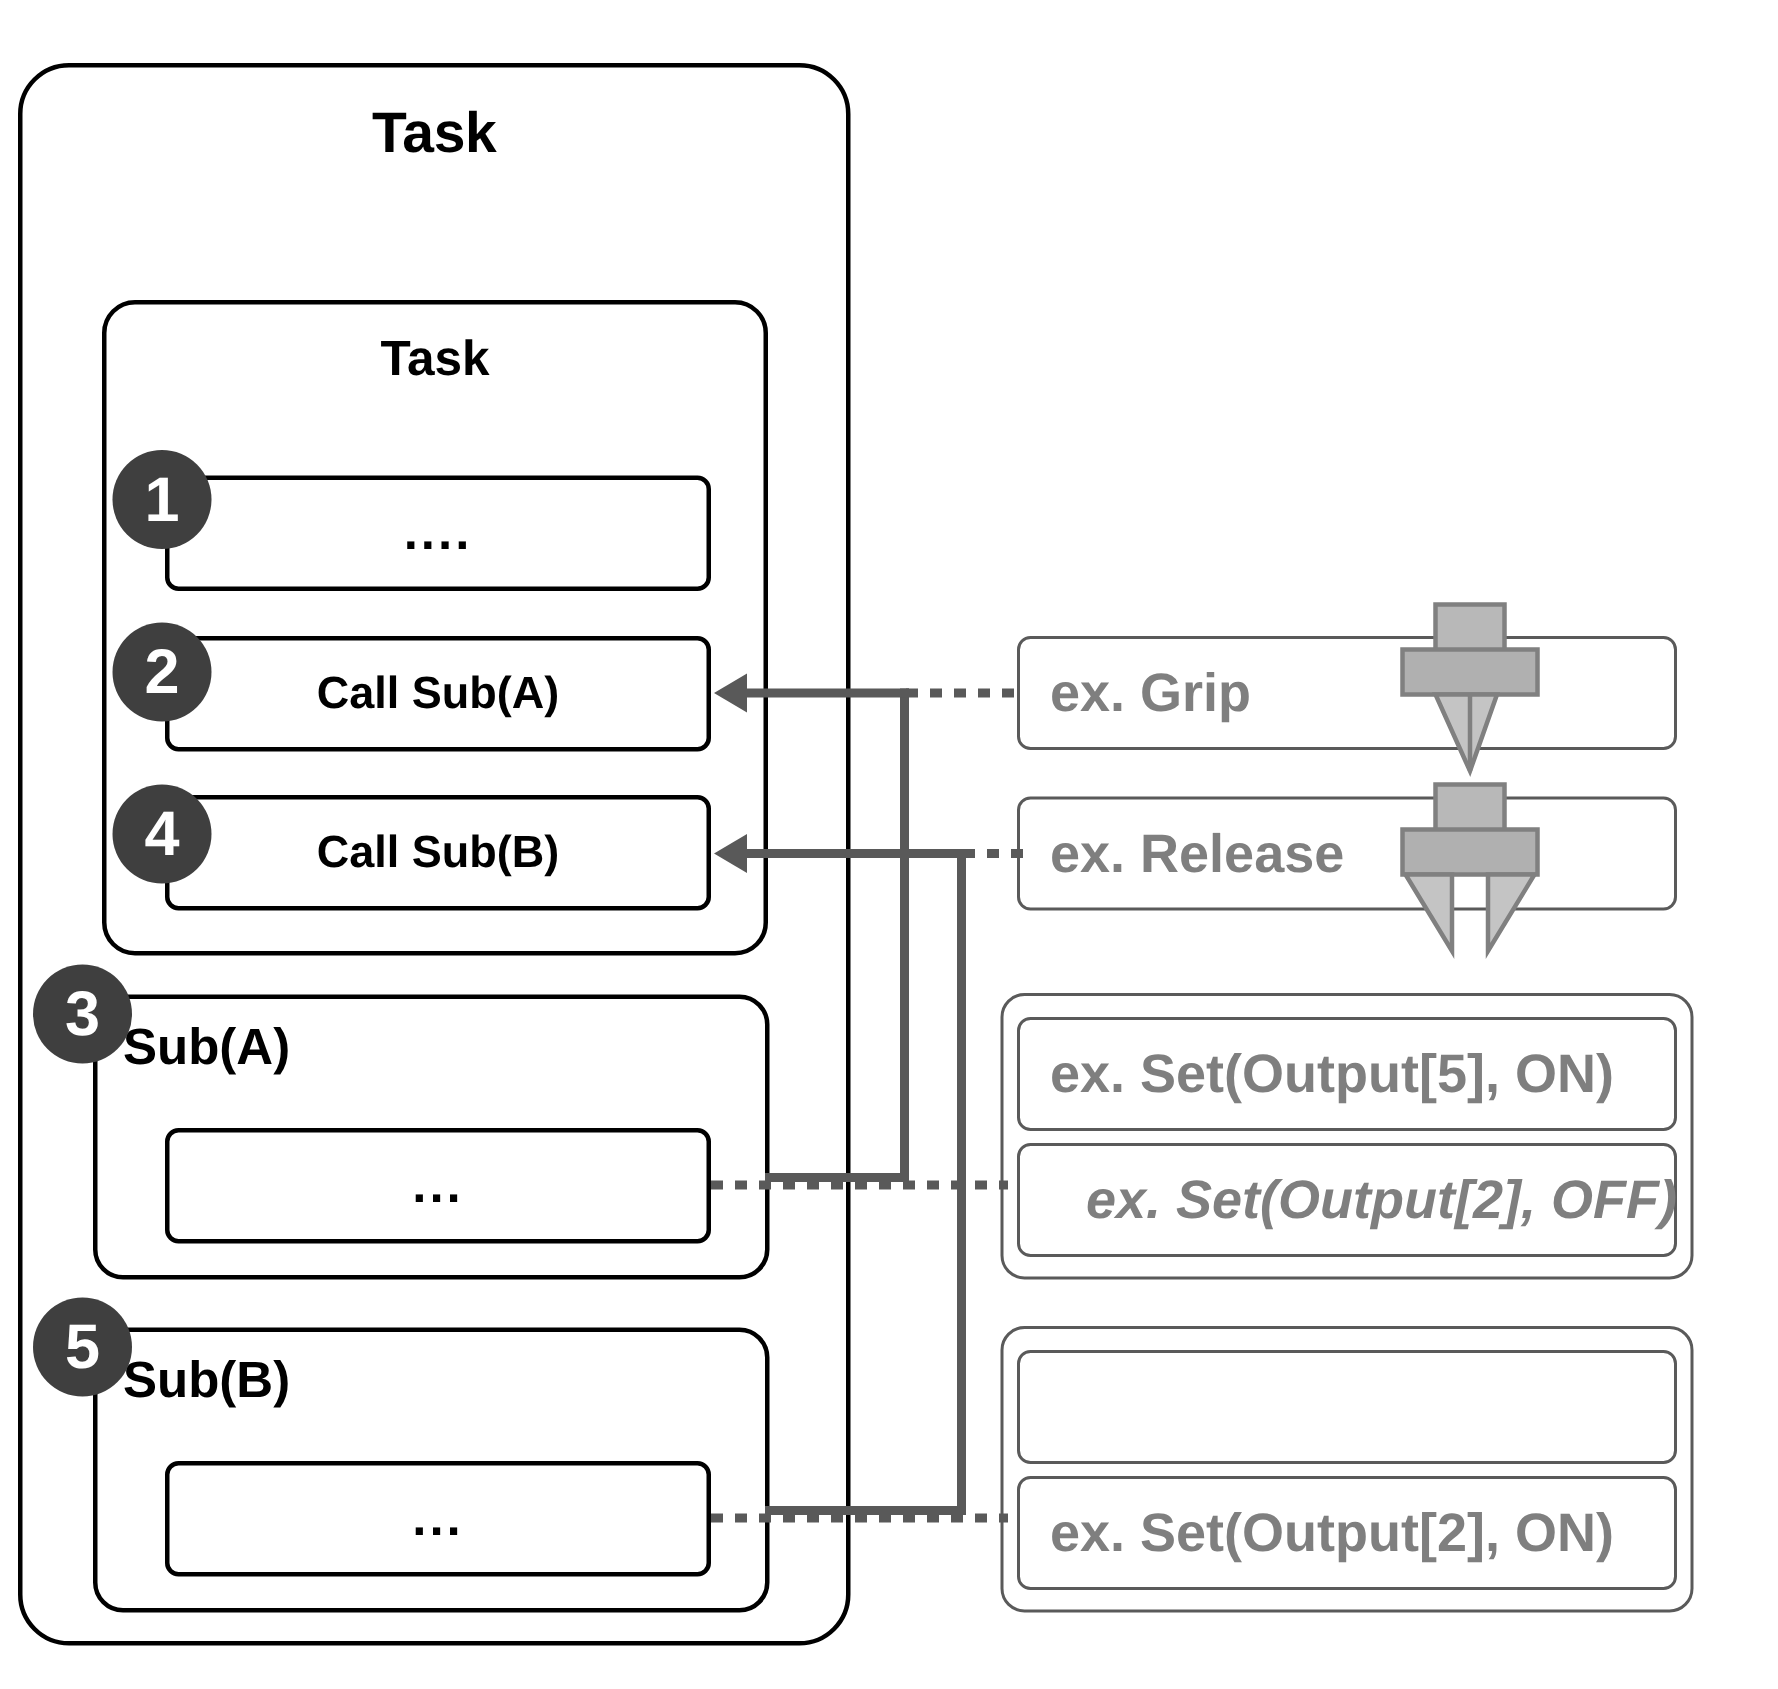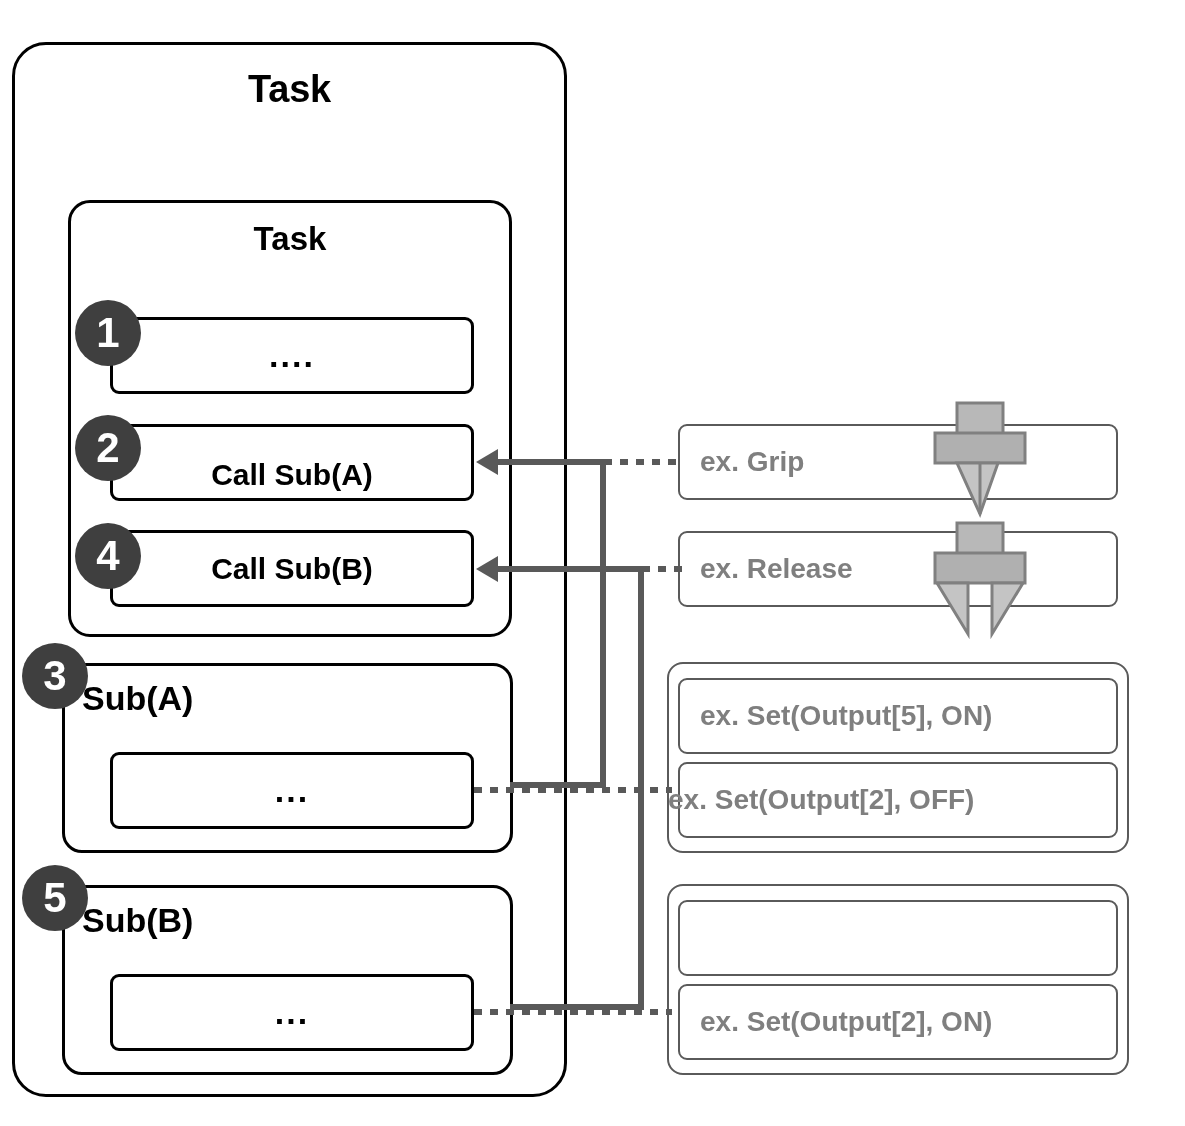--- a/index.html
+++ b/index.html
@@ -95,21 +95,21 @@
     justify-content: center;
     font-size: 34px;
     font-weight: bold;
     color: #000000;
     letter-spacing: 2px;
   }
   .ex-label {
     position: absolute;
     display: flex;
     align-items: center;
-    font-size: 28px;
+    font-size: 36px;
     font-weight: bold;
     color: #7f7f7f;
     white-space: nowrap;
   }
 
   
   .badge {
     position: absolute;
     width: 66px;
     height: 66px;
@@ -174,21 +174,21 @@
 
   <div class="rbox main-box" style="left:68px; top:200px; width:444px; height:437px;"></div>
 
   <div class="main-title" style="left:68px; top:220px; width:444px;">Task</div>
 
   <div class="rbox step-box" style="left:110px; top:317px; width:364px; height:77px;"></div>
   <div class="dots-text" style="left:110px; top:317px; width:364px; height:77px;">....</div>
   <div class="badge" style="left:75px; top:300px;">1</div>
 
   <div class="rbox step-box" style="left:110px; top:424px; width:364px; height:77px;"></div>
-  <div class="step-text" style="left:110px; top:424px; width:364px; height:77px;margin-top:12px;">Call Sub(A)</div>
+  <div class="step-text" style="left:110px; top:424px; width:364px; height:77px;">Call Sub(A)</div>
   <div class="badge" style="left:75px; top:415px;">2</div>
 
   <div class="rbox step-box" style="left:110px; top:530px; width:364px; height:77px;"></div>
   <div class="step-text" style="left:110px; top:530px; width:364px; height:77px;">Call Sub(B)</div>
   <div class="badge" style="left:75px; top:523px;">4</div>
 
   <div class="rbox sub-box" style="left:62px; top:663px; width:451px; height:190px;"></div>
   <div class="sub-title" style="left:82px; top:679px;">Sub(A)</div>
   <div class="rbox step-box" style="left:110px; top:752px; width:364px; height:77px;"></div>
   <div class="dots-text" style="left:110px; top:752px; width:364px; height:77px;">...</div>
@@ -237,20 +237,20 @@
     <rect x="47" y="8" width="46" height="32" fill="#b8b8b8" stroke="#808080" stroke-width="3"></rect>
     <rect x="25" y="38" width="90" height="30" fill="#b0b0b0" stroke="#808080" stroke-width="3"></rect>
     <polygon points="27,68 58,68 58,119" fill="#c4c4c4" stroke="#808080" stroke-width="3"></polygon>
     <polygon points="82,68 113,68 82,119" fill="#c4c4c4" stroke="#808080" stroke-width="3"></polygon>
   </svg>
 
   <div class="rbox ex-group" style="left:667px; top:662px; width:462px; height:191px;"></div>
   <div class="rbox ex-box" style="left:678px; top:678px; width:440px; height:76px;"></div>
   <div class="ex-label" style="left:700px; top:678px; height:76px;">ex. Set(Output[5], ON)</div>
   <div class="rbox ex-box" style="left:678px; top:762px; width:440px; height:76px;"></div>
-  <div class="ex-label" style="left:668px; top:762px; height:76px;">ex. Set(Output[2], OFF)</div>
+  <div class="ex-label" style="left:724px; top:762px; height:76px;font-style:italic;">ex. Set(Output[2], OFF)</div>
 
   <div class="rbox ex-group" style="left:667px; top:884px; width:462px; height:191px;"></div>
   <div class="rbox ex-box" style="left:678px; top:900px; width:440px; height:76px;"></div>
   <div class="rbox ex-box" style="left:678px; top:984px; width:440px; height:76px;"></div>
   <div class="ex-label" style="left:700px; top:984px; height:76px;">ex. Set(Output[2], ON)</div>
 
 </div>
 
 </body></html>

